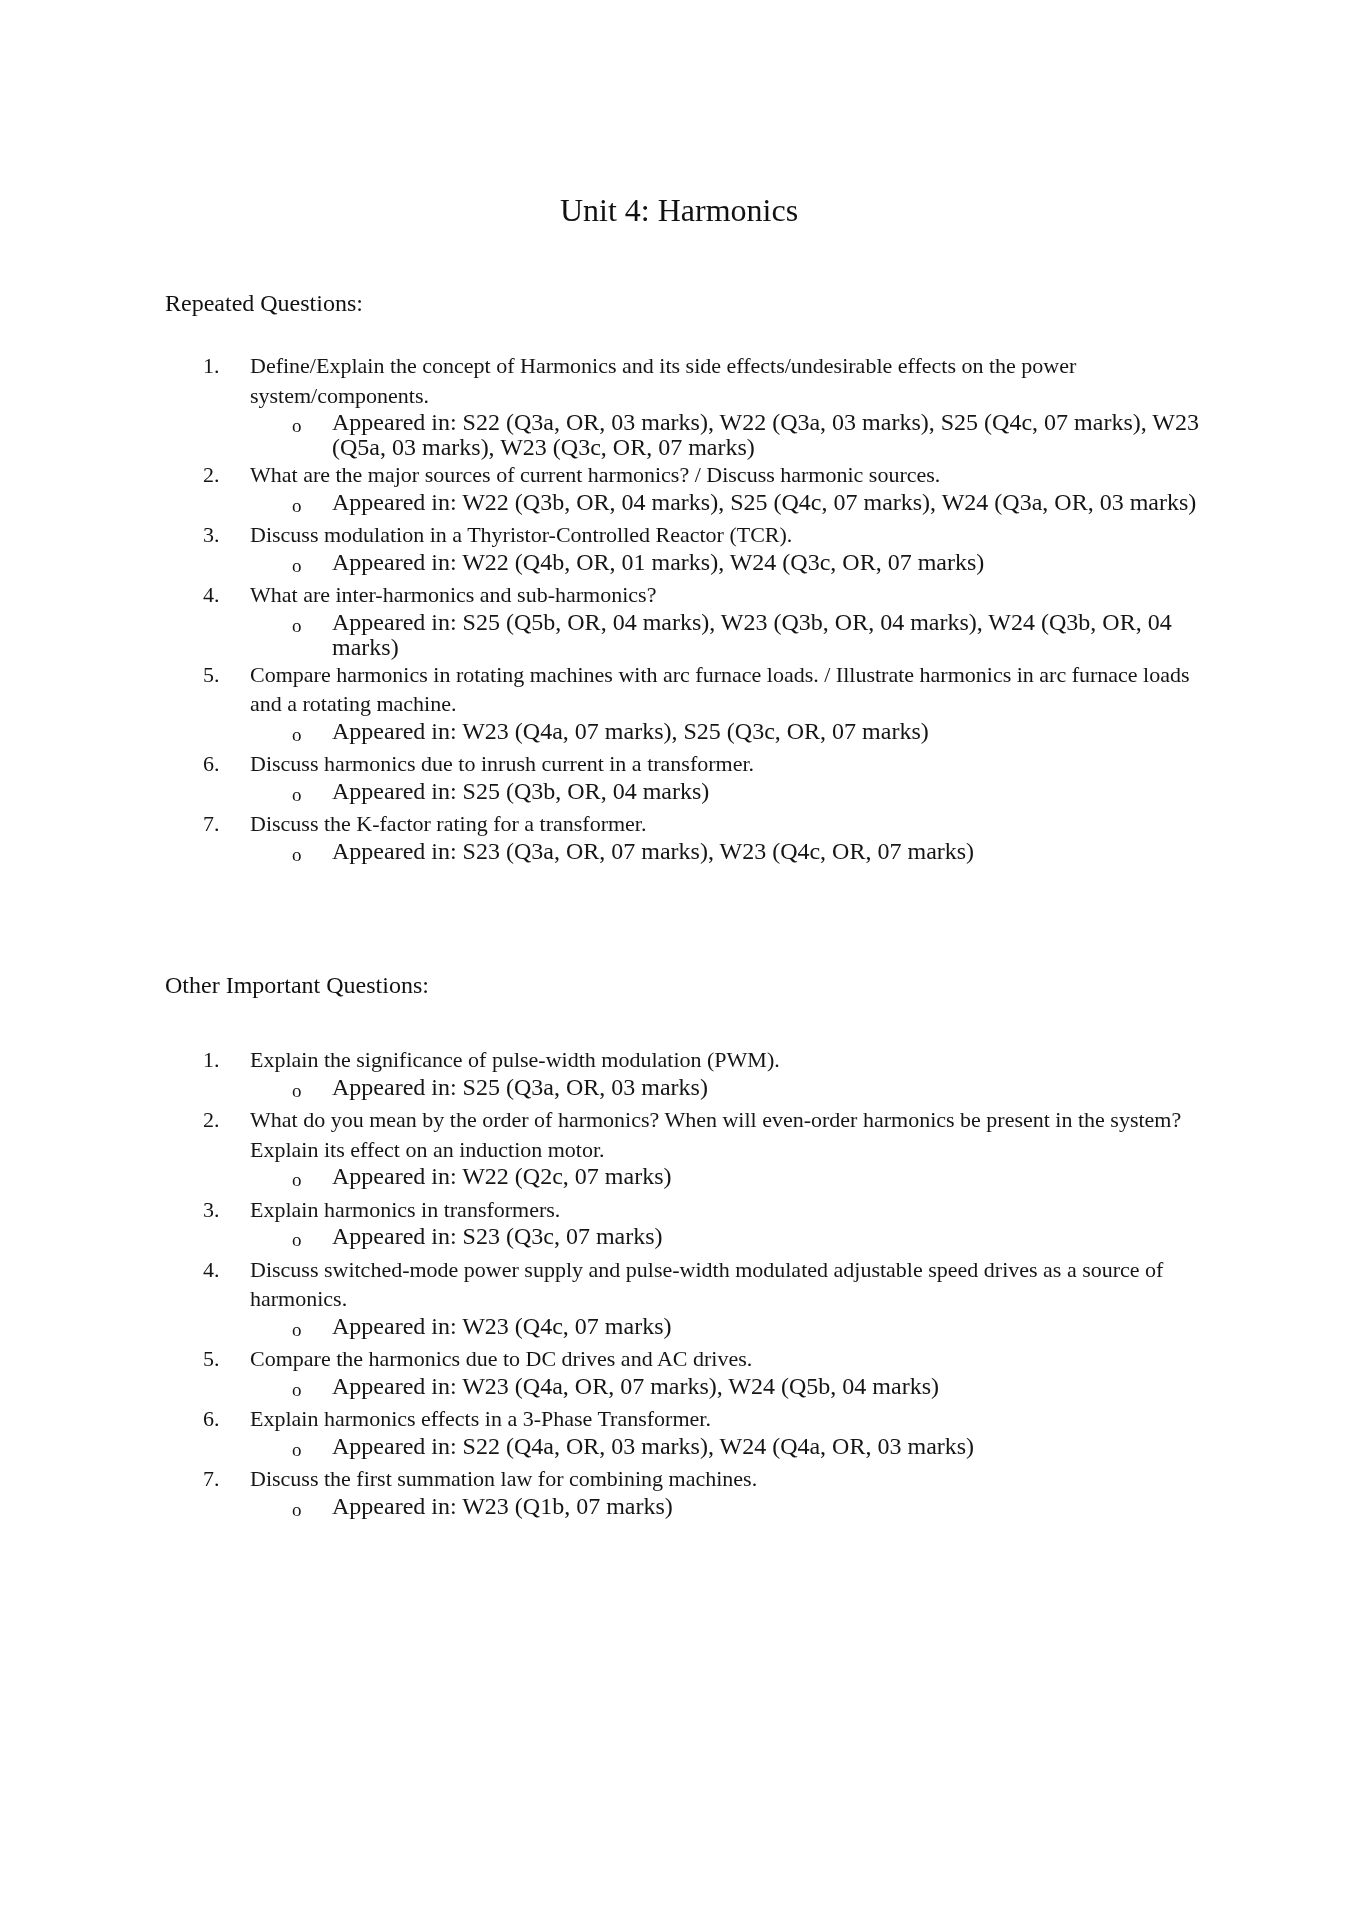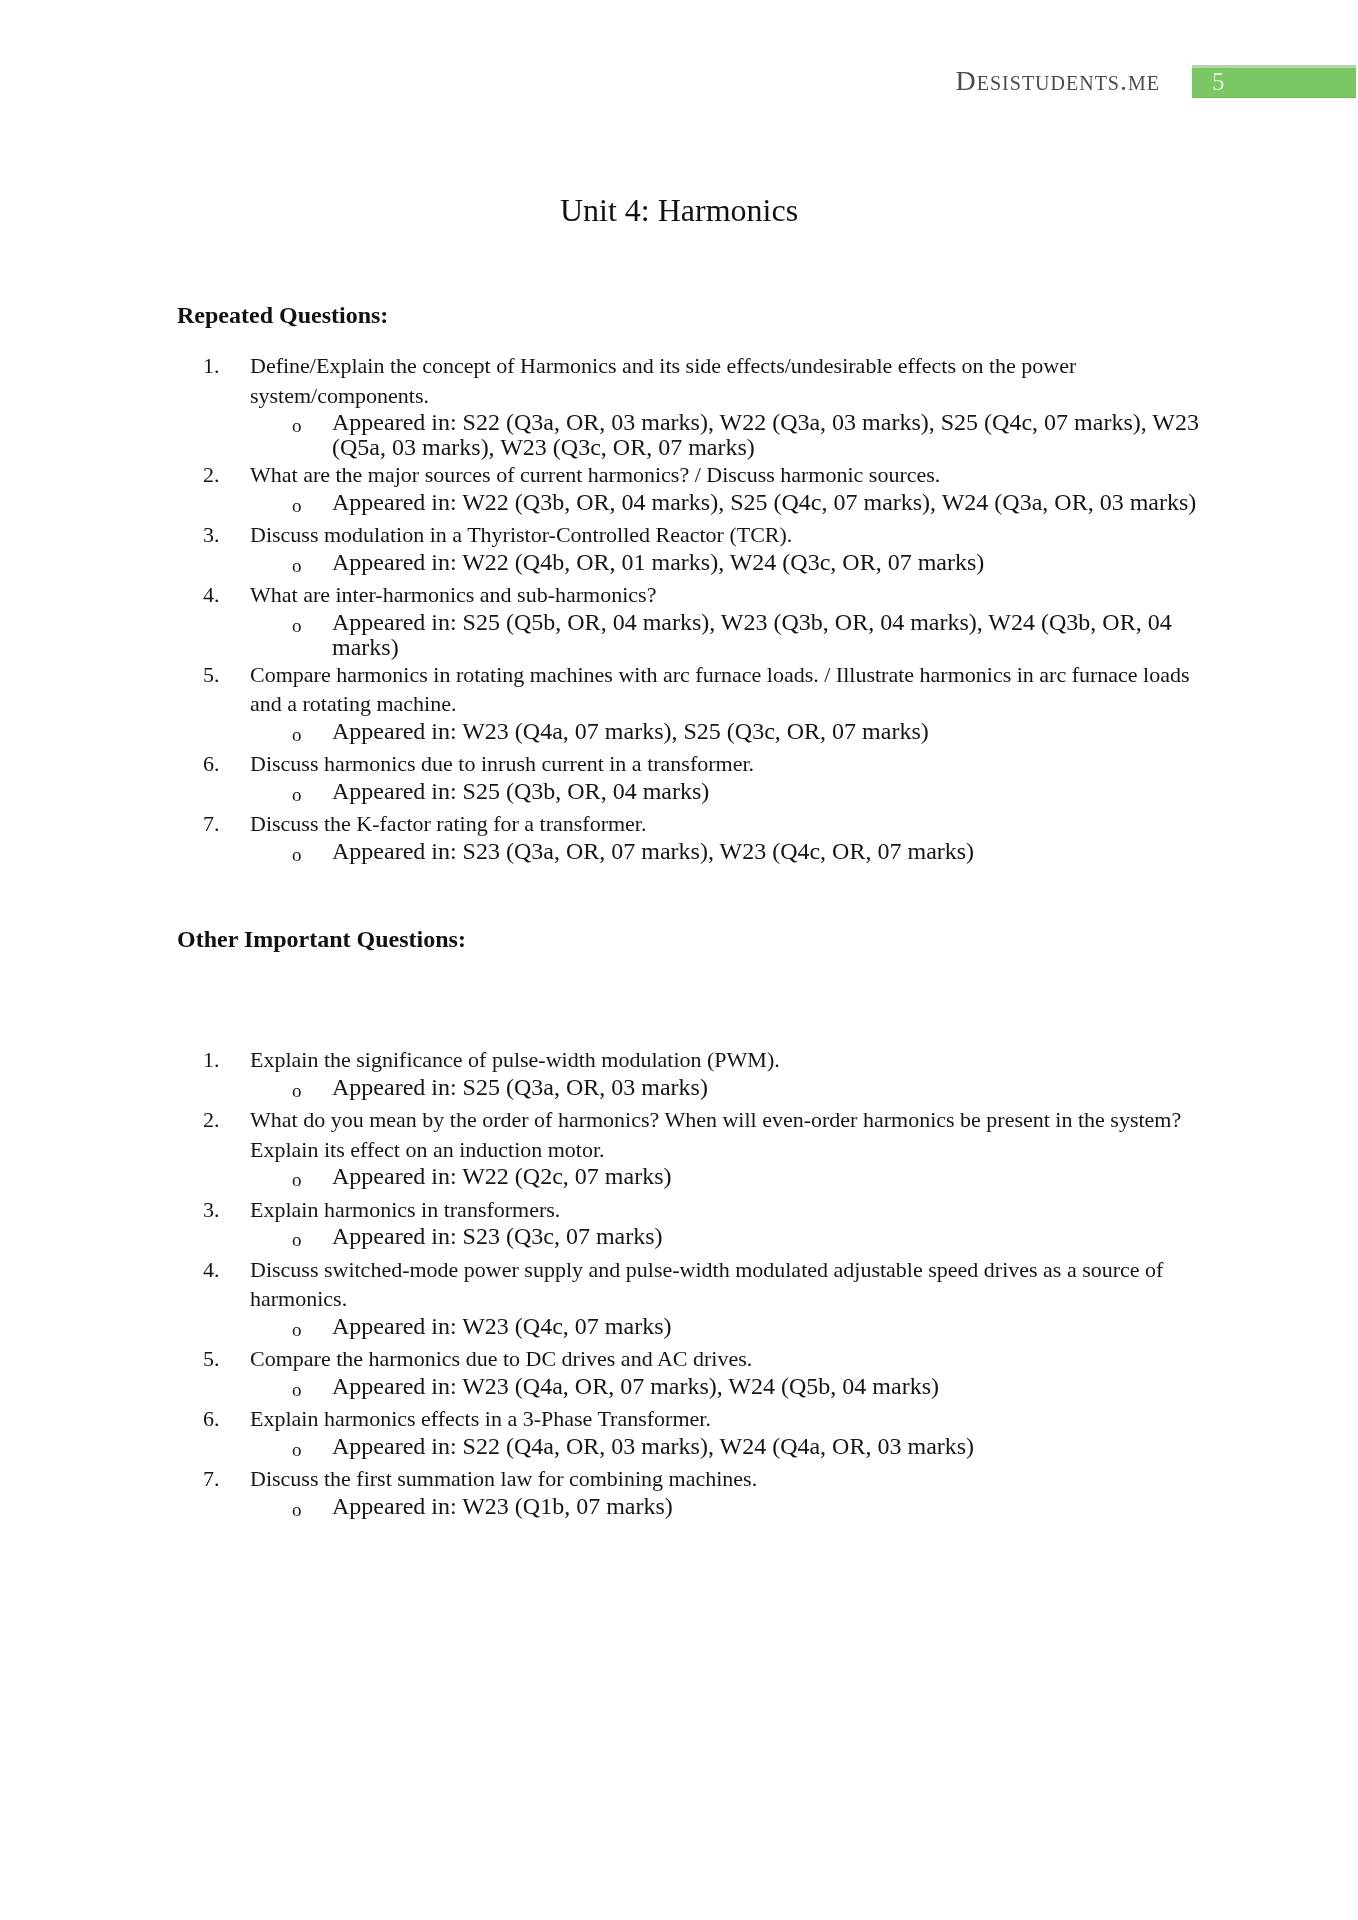--- a/index.html
+++ b/index.html
@@ -41,26 +41,26 @@
     position:absolute; top:190px; left:0; width:100%;
     margin:0;
     text-align:center;
     font-size:32px; line-height:40px; font-weight:normal;
     color:#111111;
   }
 
   
   .sec-heading {
     position:absolute; left:165px;
-    margin:12px;
-    font-size:24px; line-height:30px; font-weight:bold;
+    margin:0;
+    font-size:24px; line-height:30px; font-weight:normal;
     color:#111111;
   }
   #sec-heading-0 { top:288px; }
-  #sec-heading-1 { top:912px; }
+  #sec-heading-1 { top:970px; }
 
   
   .q-list { position:absolute; left:203px; width:1035px; }
   #q-list-0 { top:351px; }
   #q-list-1 { top:1045px; }
 
   .q-row { display:flex; }
   .q-num {
     flex:none; width:47px;
     font-size:22px; line-height:29.5px;
@@ -78,26 +78,20 @@
   .sub-text {
     width:896px;
     font-size:24px; line-height:25px;
   }
 </style>
 </head>
 <body>
 
 <div class="page">
 
-  <div class="header">
-    <span class="site-name">Desistudents.me</span>
-    <div class="page-badge">
-      <span class="num">5</span>
-    </div>
-  </div>
 
   <h1 class="doc-title">Unit 4: Harmonics</h1>
 
   <h2 class="sec-heading" id="sec-heading-0">Repeated Questions:</h2>
   <div class="q-list" id="q-list-0">
       <div class="q-row">
         <span class="q-num">1.</span>
         <span class="q-text">Define/Explain the concept of Harmonics and its side effects/undesirable effects on the power system/components.</span>
       </div>
       <div class="sub-row">

